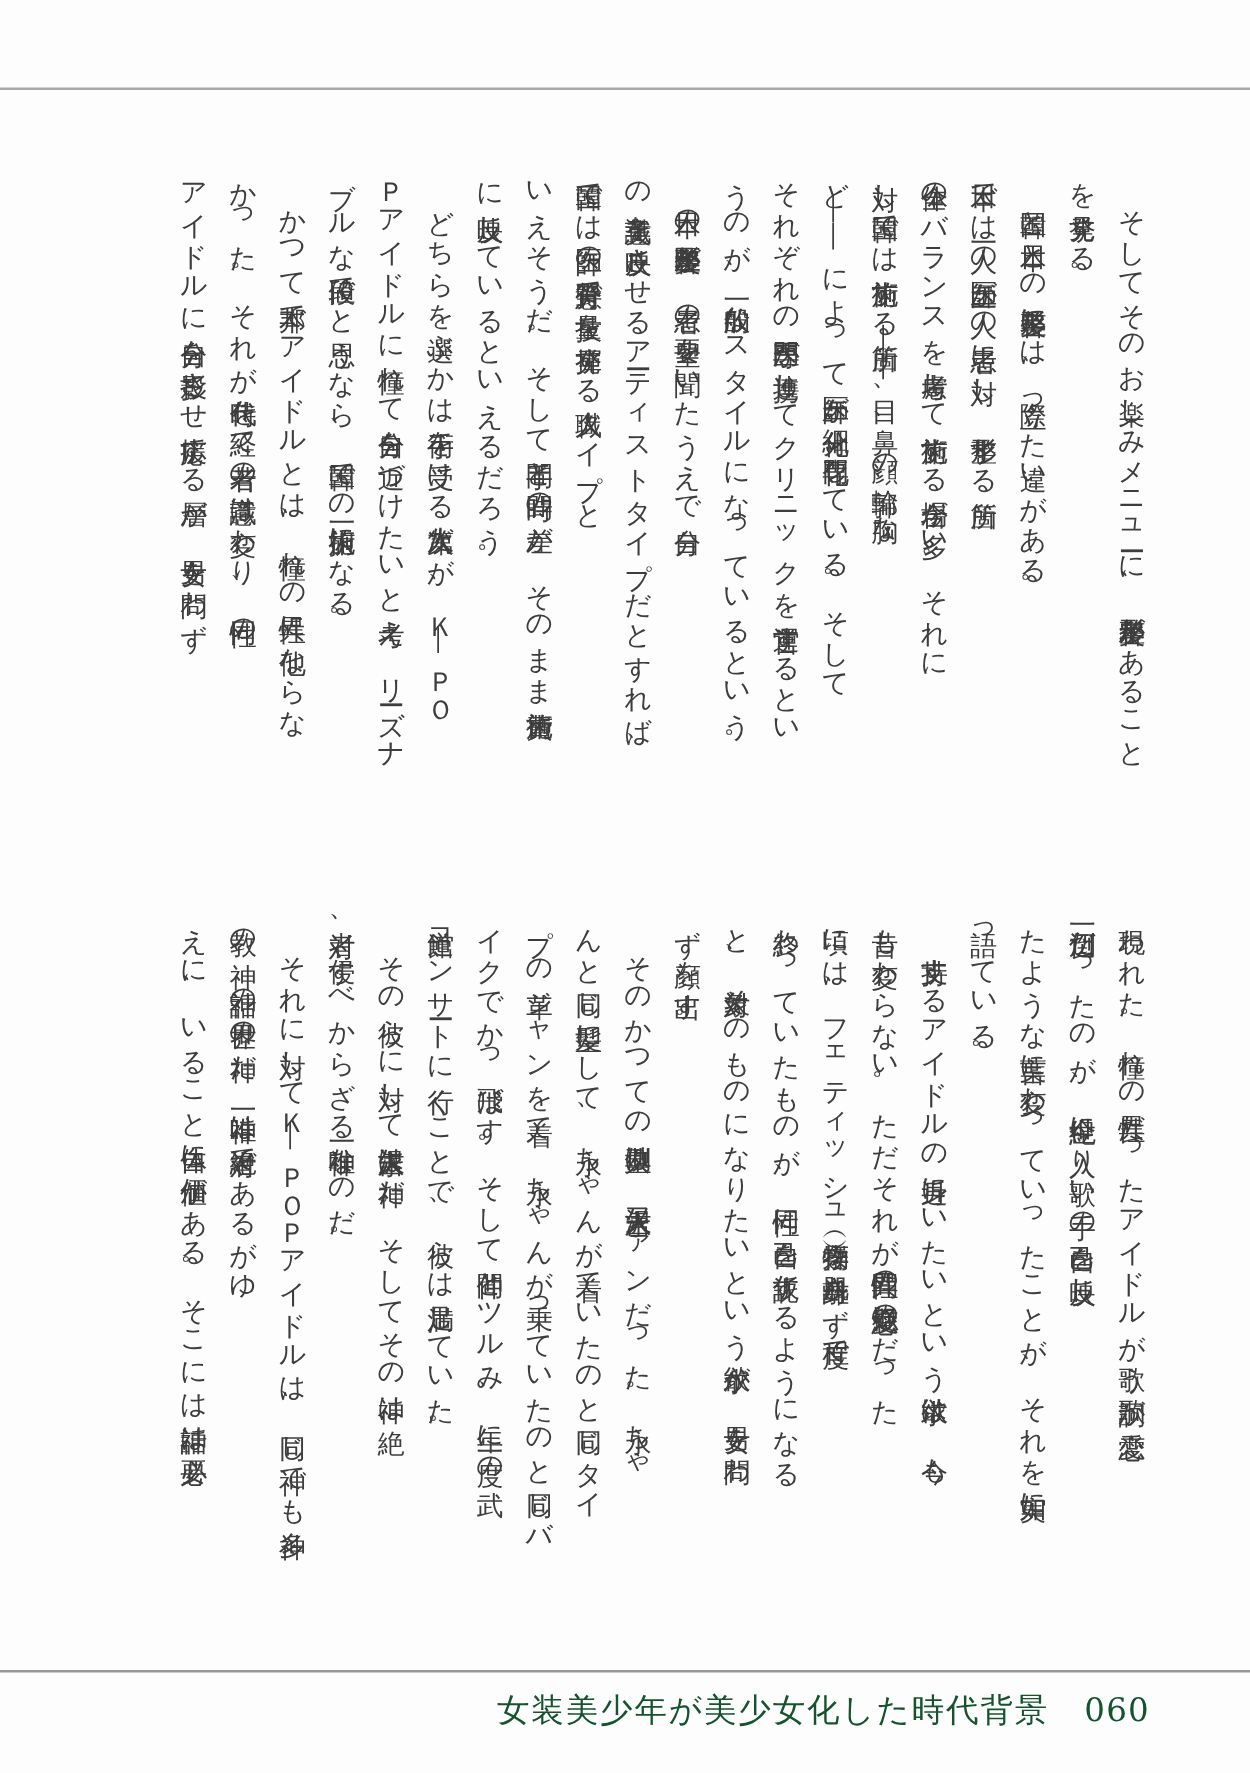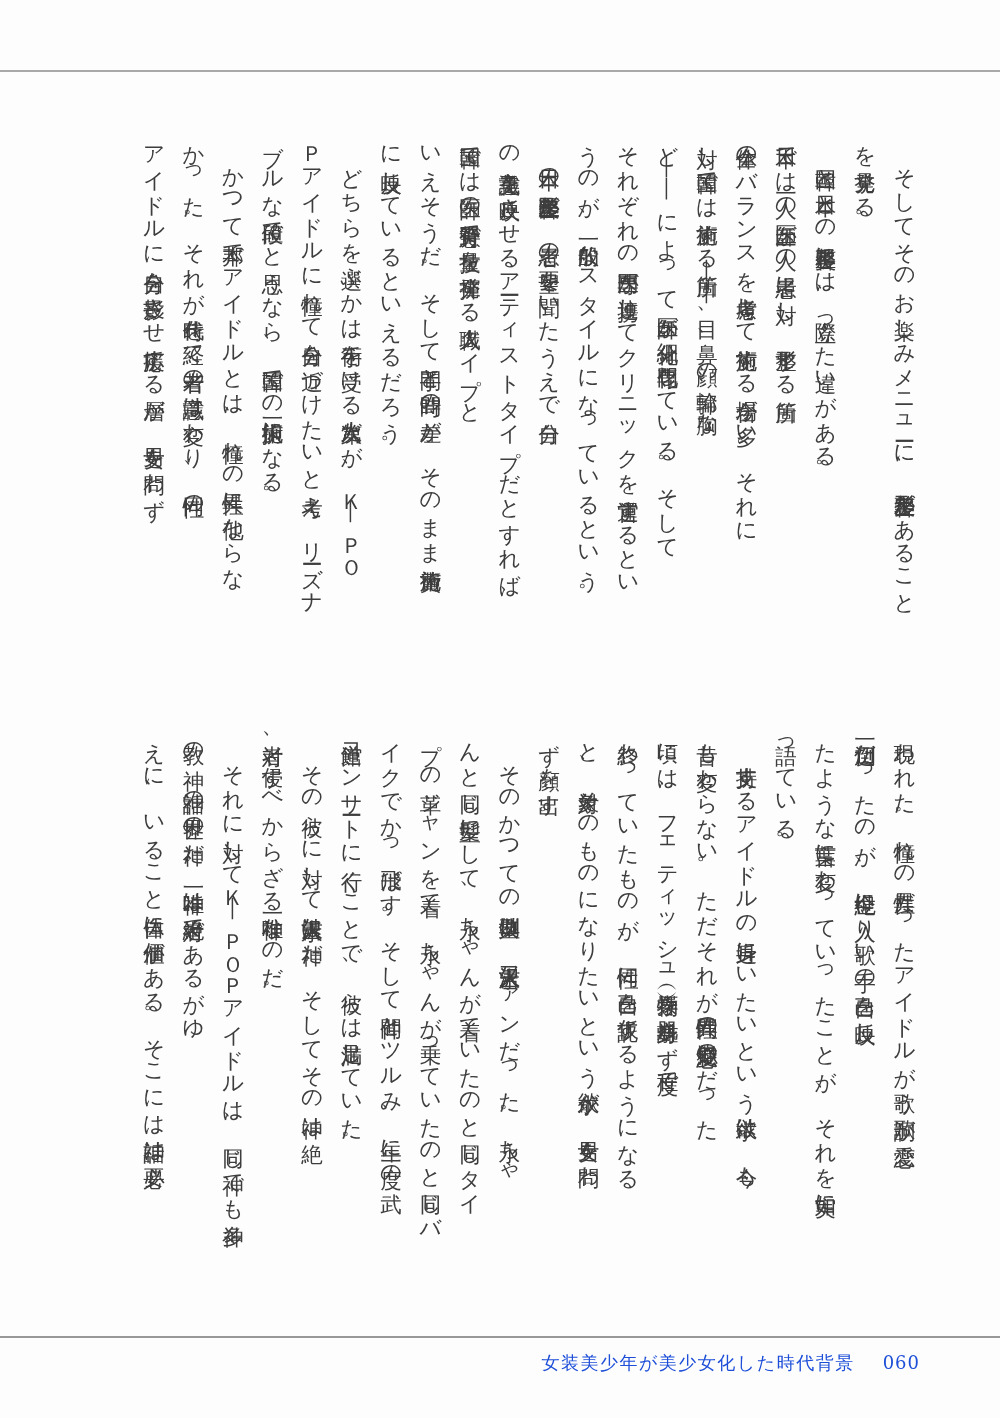--- a/index.html
+++ b/index.html
@@ -37,22 +37,22 @@
     white-space: nowrap;
   }
   .block-top { top: 131px; }
   .block-bottom { top: 728px; }
   .tcol { height: 552px; }
 
   .footer {
     position: absolute;
     top: 1351px;
     right: 80px;
-    font-size: 18px;
-    color: #1d4ed8;
+    font-size: 26px;
+    color: #14532d;
     letter-spacing: 1.5px;
     white-space: nowrap;
   }
   .pagenum {
     margin-left: 28px;
     letter-spacing: 1px;
   }
 </style>
 </head>
 <body>

